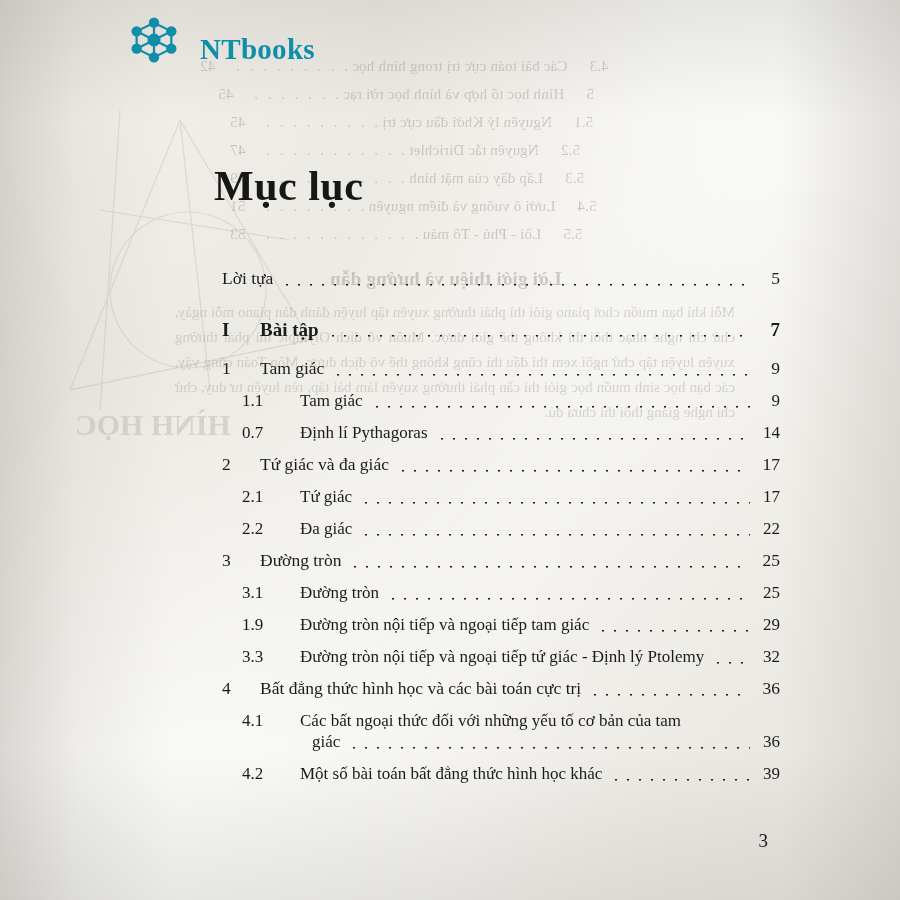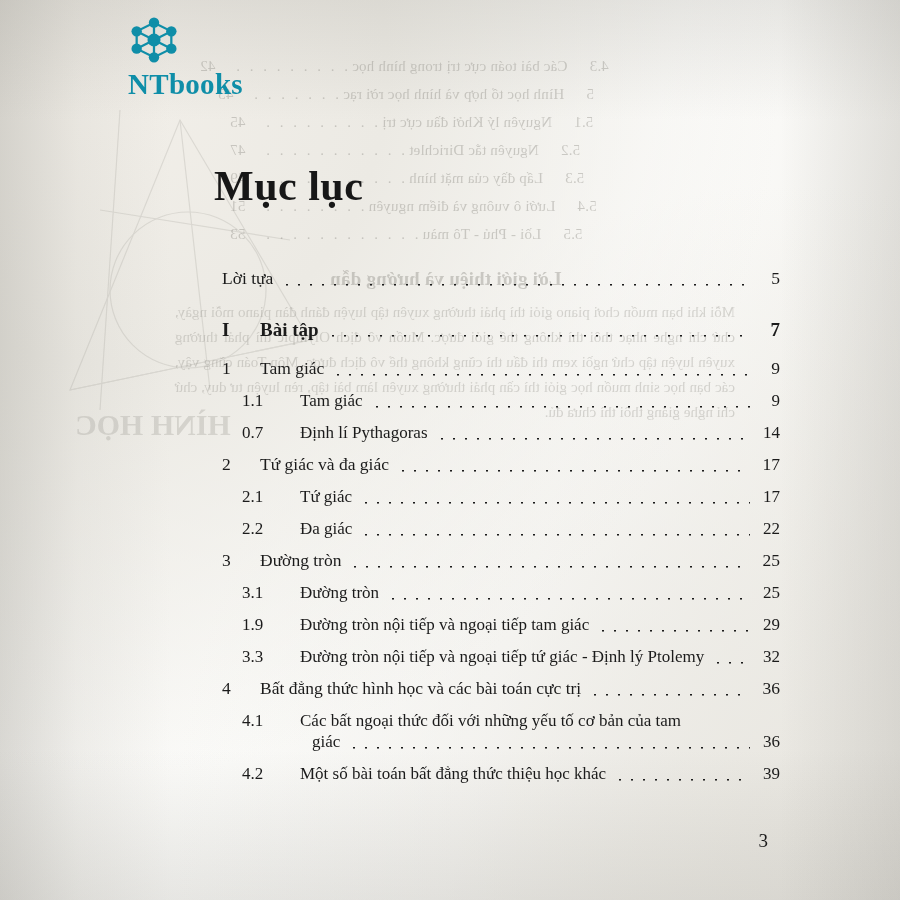--- a/index.html
+++ b/index.html
@@ -107,23 +107,22 @@
     opacity: 0.28;
     pointer-events: none;
   }
 
   
   .logo {
     position: absolute;
     left: 128px;
     top: 14px;
     display: flex;
-    align-items: flex-start;
-    gap: 2px;
-    flex-direction: column;
+    align-items: flex-end;
+    gap: 20px;
   }
   .logo-mark { width: 52px; height: 52px; }
   .logo-text {
     font-family: "Liberation Serif", serif;
     font-size: 29px;
     font-weight: bold;
     color: #0f8ea8;
     letter-spacing: 0.3px;
   }
 
@@ -419,21 +418,21 @@
         </div>
         <div class="line2">
           <span class="txt">giác</span>
           <span class="leader"></span>
           <span class="pg">36</span>
         </div>
       </div>
 
       <div class="entry lvl-2">
         <span class="lbl">4.2</span>
-        <span class="txt">Một số bài toán bất đẳng thức thiệu học khác</span>
+        <span class="txt">Một số bài toán bất đẳng thức hình học khác</span>
         <span class="leader"></span>
         <span class="pg">39</span>
       </div>
 
     </div>
 
     <div class="page-number">3</div>
   </div>
 </div>
 

